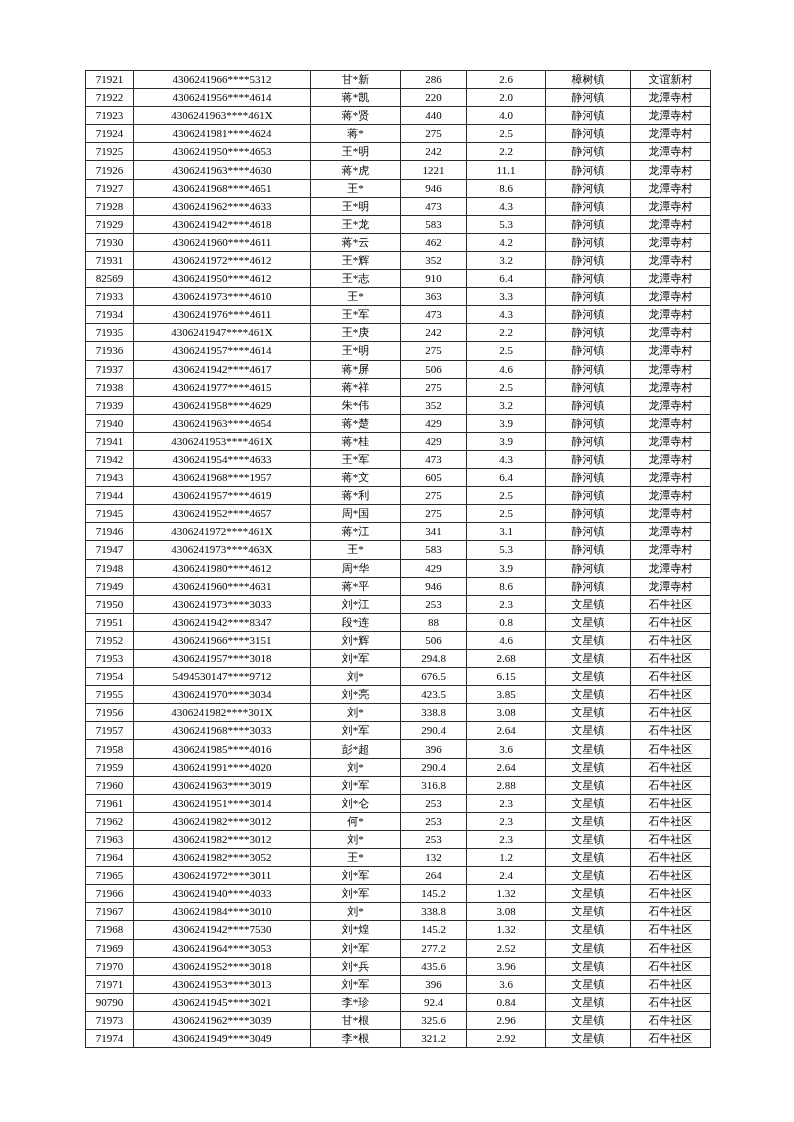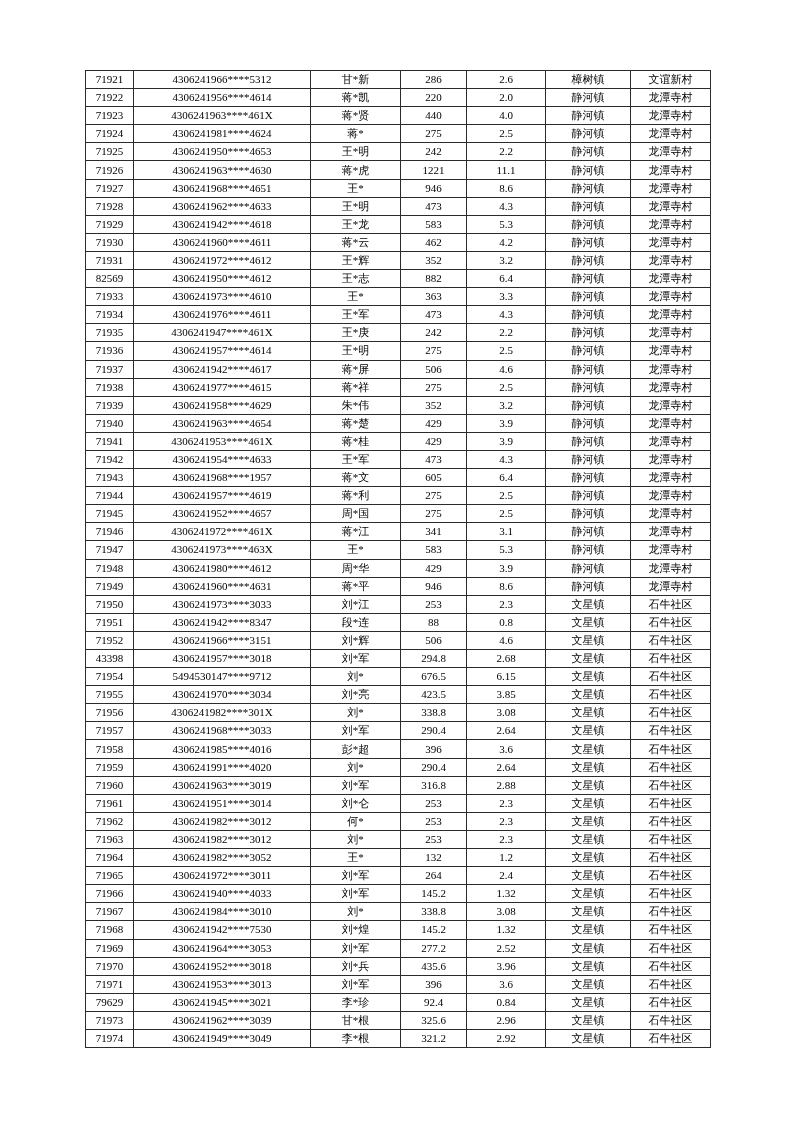--- a/index.html
+++ b/index.html
@@ -158,21 +158,21 @@
           <td>王*辉</td>
           <td>352</td>
           <td>3.2</td>
           <td>静河镇</td>
           <td>龙潭寺村</td>
         </tr>
         <tr>
           <td>82569</td>
           <td>4306241950****4612</td>
           <td>王*志</td>
-          <td>882</td>
+          <td>910</td>
           <td>6.4</td>
           <td>静河镇</td>
           <td>龙潭寺村</td>
         </tr>
         <tr>
           <td>71933</td>
           <td>4306241973****4610</td>
           <td>王*</td>
           <td>363</td>
           <td>3.3</td>
@@ -344,21 +344,21 @@
         <tr>
           <td>71952</td>
           <td>4306241966****3151</td>
           <td>刘*辉</td>
           <td>506</td>
           <td>4.6</td>
           <td>文星镇</td>
           <td>石牛社区</td>
         </tr>
         <tr>
-          <td>43398</td>
+          <td>71953</td>
           <td>4306241957****3018</td>
           <td>刘*军</td>
           <td>294.8</td>
           <td>2.68</td>
           <td>文星镇</td>
           <td>石牛社区</td>
         </tr>
         <tr>
           <td>71954</td>
           <td>5494530147****9712</td>
@@ -515,21 +515,21 @@
         <tr>
           <td>71971</td>
           <td>4306241953****3013</td>
           <td>刘*军</td>
           <td>396</td>
           <td>3.6</td>
           <td>文星镇</td>
           <td>石牛社区</td>
         </tr>
         <tr>
-          <td>79629</td>
+          <td>90790</td>
           <td>4306241945****3021</td>
           <td>李*珍</td>
           <td>92.4</td>
           <td>0.84</td>
           <td>文星镇</td>
           <td>石牛社区</td>
         </tr>
         <tr>
           <td>71973</td>
           <td>4306241962****3039</td>

